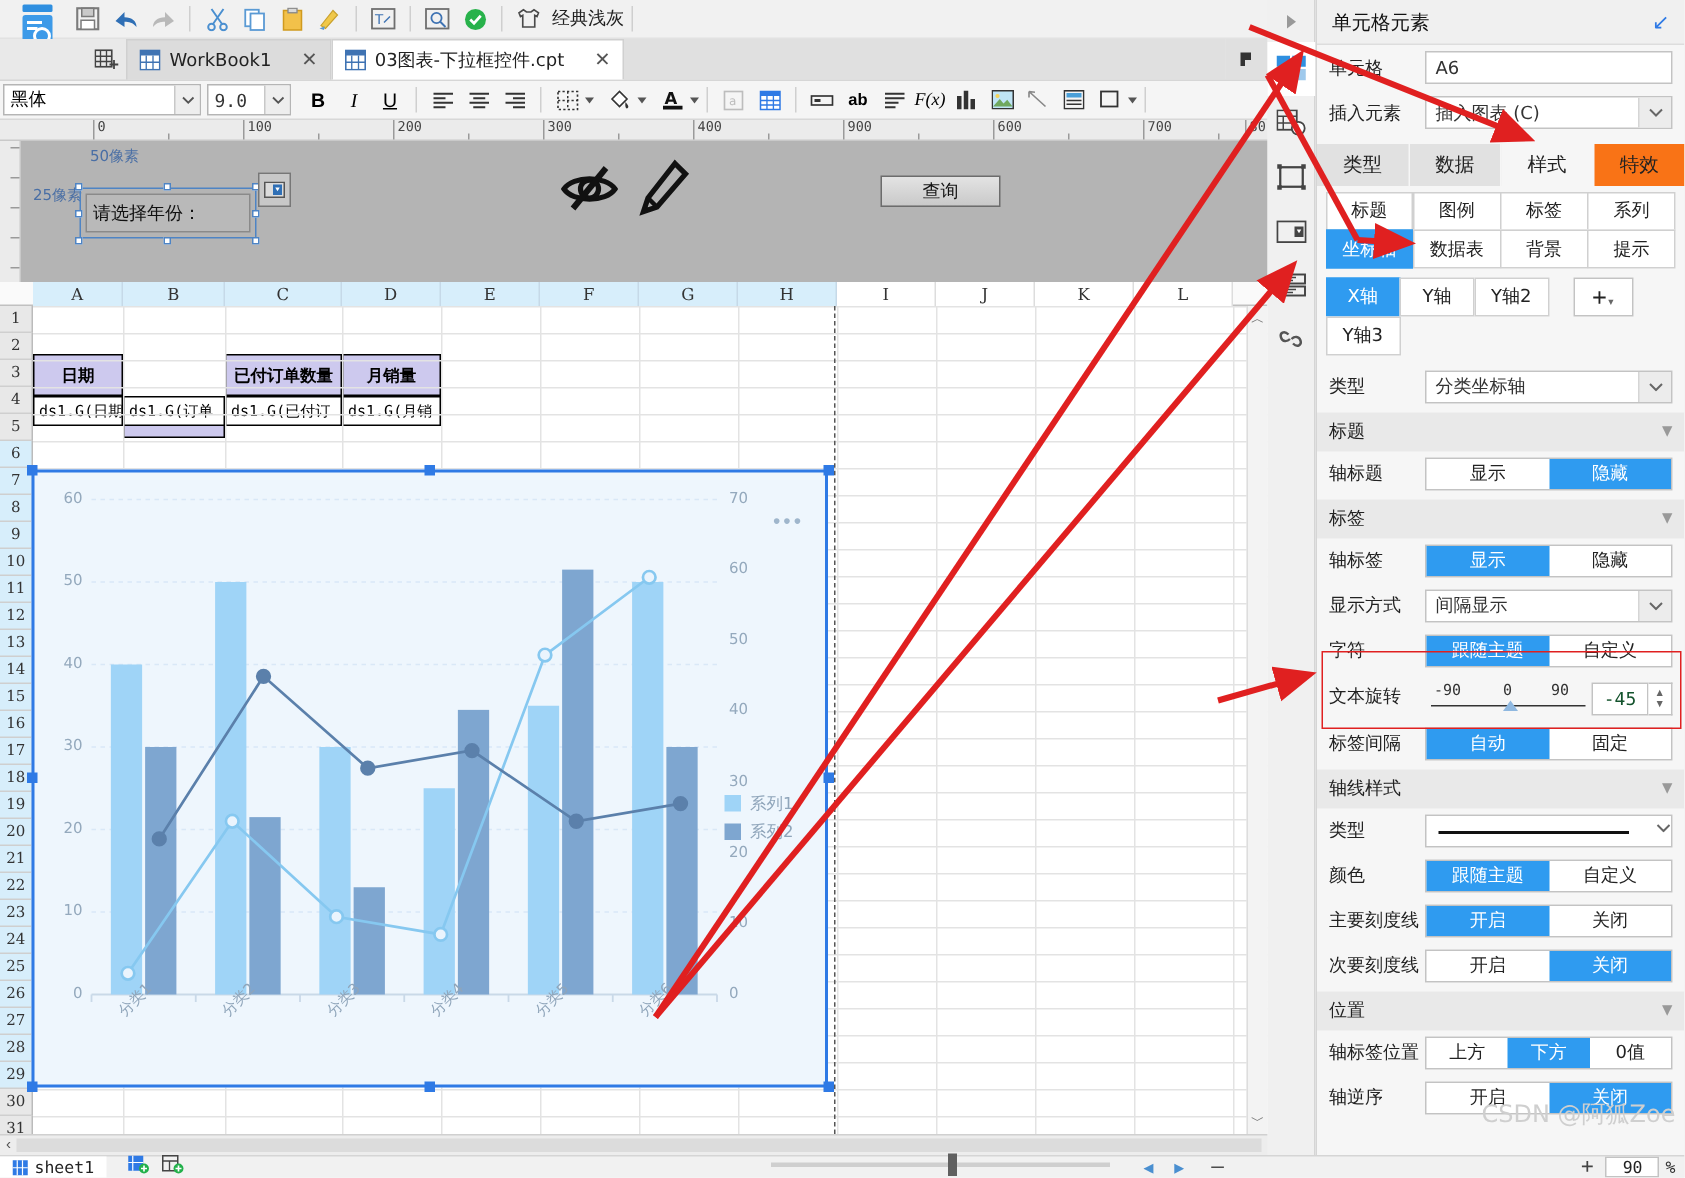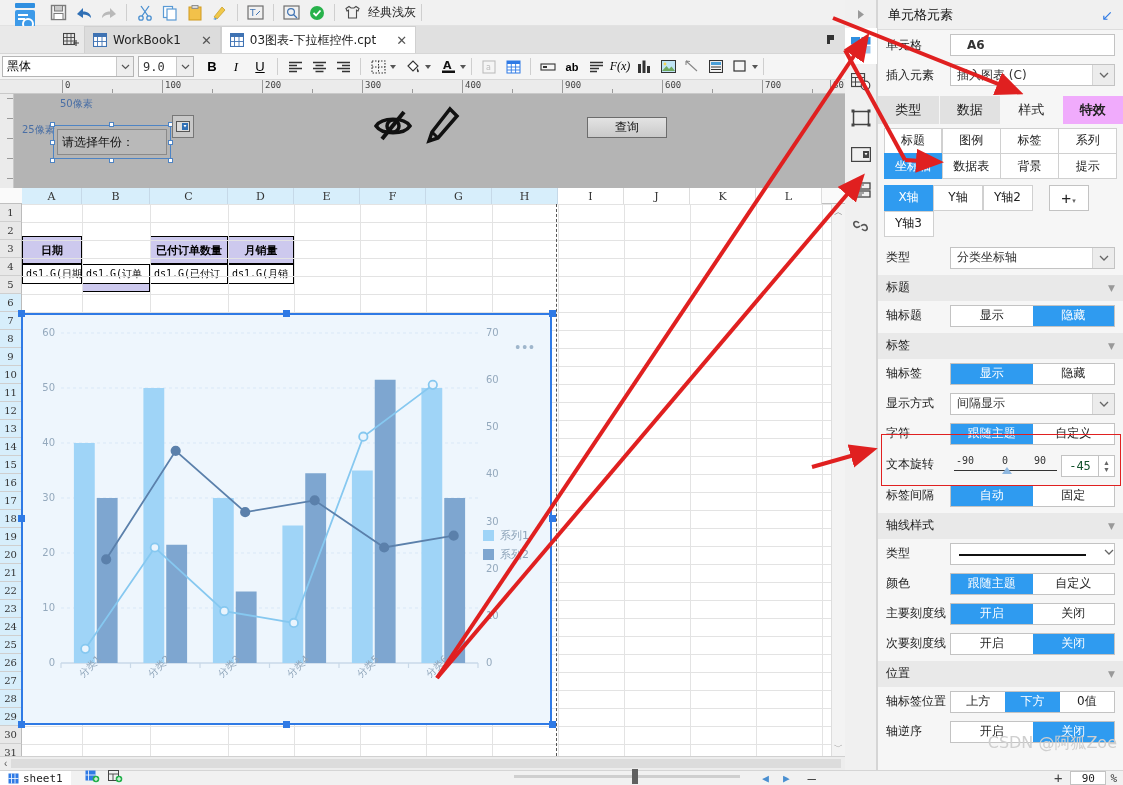--- a/index.html
+++ b/index.html
@@ -171,21 +171,21 @@
 
   
   .panel { position:absolute; left:877px; top:0; width:246px; height:770px; background:#f6f6f6;
     border-left:1px solid #d5d5d5; overflow:hidden;}
   .panel-hd { height:30px; background:#f0f0f0; border-bottom:1px solid #ddd; display:flex;
     align-items:center; padding:0 10px; font-size:13px; color:#111; font-family:"DejaVu Sans", sans-serif;}
   .panel-hd .expand { margin-left:auto; color:#2f7ae5; font-size:14px; cursor:pointer;}
   .prow { display:flex; align-items:center; height:30px; padding:0 8px; }
   .plabel { width:64px; font-size:12px; color:#222; font-family:"DejaVu Sans", sans-serif; flex-shrink:0;}
   .pinput { flex:1; height:22px; background:#fff; border:1px solid #c3c3c3; display:flex; align-items:center;
-    padding-left:16px; font-size:12px; color:#333; font-family:"DejaVu Sans", sans-serif;font-weight:bold;}
+    padding-left:6px; font-size:12px; color:#333; font-family:"DejaVu Sans", sans-serif;}
   .pselect { flex:1; height:22px; background:#fff; border:1px solid #c3c3c3; display:flex; align-items:center;
     padding-left:6px; font-size:12px; color:#333; font-family:"DejaVu Sans", sans-serif; position:relative;}
   .pselect .arw { position:absolute; right:0; top:0; width:22px; height:20px; background:#ececec;
     border-left:1px solid #d5d5d5; display:flex; align-items:center; justify-content:center;}
   .tabs4 { display:flex; width:246px; }
   .tab4 { flex:1; height:28px; display:flex; align-items:center; justify-content:center;
     font-size:13px; background:#e1e1e1; border-right:1px solid #f6f6f6; cursor:pointer;
     font-family:"DejaVu Sans", sans-serif; color:#222;}
   .tab4.on { background:#f6f6f6; }
   .subgrid { display:grid; grid-template-columns:repeat(4,1fr); margin:4px 6px 0 6px; }
@@ -899,21 +899,21 @@
     <div class="tabs4" style="margin-top:6px;">
       <div class="tab4">
           <span>类型</span>
         </div>
       <div class="tab4">
           <span>数据</span>
         </div>
       <div class="tab4 on">
           <span>样式</span>
         </div>
-      <div class="tab4 on" style="background:#f0abfc;font-weight:bold;">
+      <div class="tab4 on" style="background:#f97316;">
           <span>特效</span>
         </div>
     </div>
 
     <div class="subgrid">
       <div class="sub">
           <span>标题</span>
         </div>
       <div class="sub">
           <span>图例</span>

